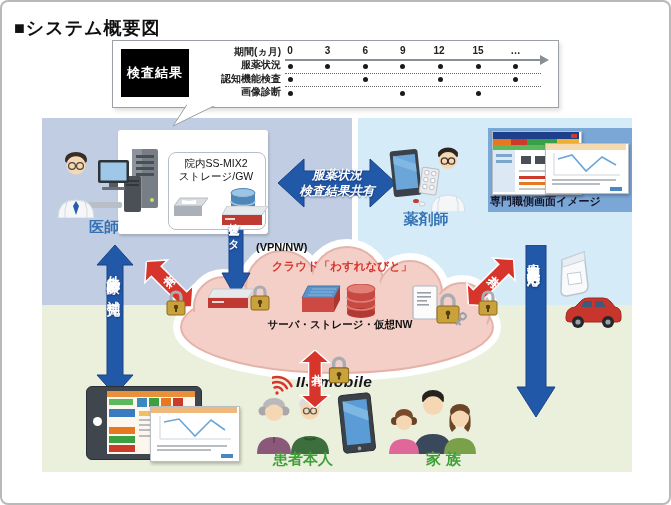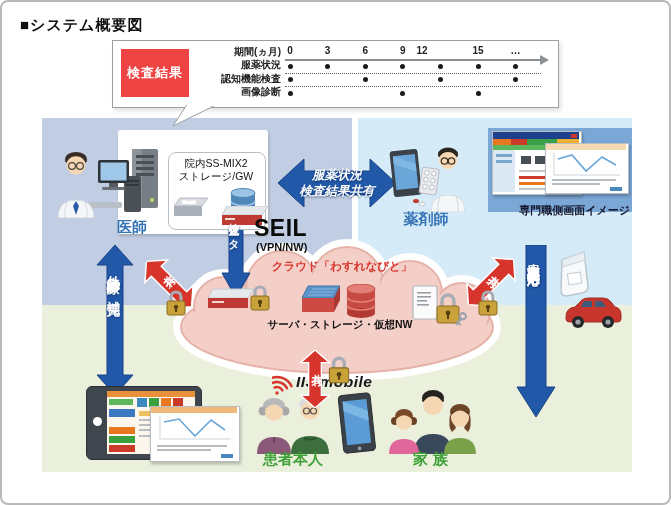--- a/index.html
+++ b/index.html
@@ -1,25 +1,25 @@
 <!DOCTYPE html>
 <html><head>
 <meta charset="utf-8">
 <style>
   html,body{margin:0;padding:0;background:#fff;}
   .frame{position:relative;width:671px;height:505px;background:#fff;border:2px solid #b9b9b9;
          border-radius:8px;box-sizing:border-box;overflow:hidden;
          font-family:"Liberation Sans","DejaVu Sans",sans-serif;}
   .abs{position:absolute;}
-  .page-title{left:18px;top:14px;font-size:15px;font-weight:bold;color:#101010;letter-spacing:1px;}
+  .page-title{left:12px;top:14px;font-size:18px;font-weight:bold;color:#101010;letter-spacing:1px;}
 
   
   .callout{left:110px;top:38px;width:445px;height:66px;background:#fff;border:1px solid #9aa0a6;
            box-shadow:2px 3px 4px rgba(0,0,0,.12);}
-  .callout-label{left:8px;top:8px;width:68px;height:48px;background:#ef4444;color:#fff;
+  .callout-label{left:8px;top:8px;width:68px;height:48px;background:#000000;color:#fff;
                  font-size:13px;font-weight:bold;display:flex;align-items:center;justify-content:center;letter-spacing:1px;}
   .tl{left:0;top:0;width:445px;height:66px;}
   .tl-label{position:absolute;left:0;width:168px;text-align:right;font-size:10px;color:#222;line-height:11px;font-weight:bold;}
   .tl-col{position:absolute;width:30px;text-align:center;font-size:10px;font-weight:bold;color:#222;}
   .tl-dot{position:absolute;width:5px;height:5px;border-radius:50%;background:#1a1a1a;}
   .tl-dotline{position:absolute;left:172px;width:256px;height:0;border-top:1px dotted #666;}
   .tl-axis{position:absolute;left:172px;top:18px;width:256px;height:0;border-top:2px solid #8a8f94;}
   .tl-axis-head{position:absolute;left:427px;top:14px;width:0;height:0;border-left:9px solid #8a8f94;
                 border-top:5px solid transparent;border-bottom:5px solid transparent;}
   .callout-tail{left:170px;top:102px;width:46px;height:23px;z-index:5;}
@@ -30,21 +30,21 @@
   .panel-green{left:40px;top:303px;width:590px;height:167px;background:#eaf0dc;}
   .panel-screens{left:486px;top:126px;width:144px;height:84px;background:#7ba7d6;z-index:2;}
 
   
   .emr-box{left:116px;top:128px;width:150px;height:104px;background:#fff;border-radius:3px;
            box-shadow:1px 2px 3px rgba(0,0,0,.18);z-index:3;}
   .emr-title{left:116px;top:132px;width:150px;text-align:center;font-size:11.5px;color:#111;z-index:4;font-weight:bold;}
   .inner-box{left:166px;top:150px;width:96px;height:76px;background:#fff;border:1.5px solid #b8bec6;border-radius:8px;z-index:4;}
   .inner-box-text{left:166px;top:155px;width:96px;text-align:center;font-size:10.5px;line-height:12.5px;color:#111;z-index:5;}
   .lbl-doctor,.lbl-pharmacist{font-size:15px;font-weight:bold;color:#3573b4;text-align:center;z-index:5;}
-  .lbl-doctor{left:98px;top:216px;width:64px;}
+  .lbl-doctor{left:70px;top:216px;width:64px;}
   .lbl-pharmacist{left:392px;top:208px;width:64px;}
 
   
   .seil{left:252px;top:213px;font-size:23px;font-weight:800;color:#0a0a0a;z-index:5;letter-spacing:.5px;}
   .seil-sub{left:254px;top:239px;font-size:11px;font-weight:bold;color:#111;z-index:5;}
   .vtext{writing-mode:vertical-rl;text-orientation:upright;}
   .arrow-text{color:#fff;font-weight:bold;text-shadow:0 1px 2px rgba(10,40,90,.65);z-index:6;}
   .share-arrow-text{left:276px;top:165px;width:118px;text-align:center;font-size:12.5px;line-height:16px;font-style:italic;}
   .exam-data-text{left:224px;top:212px;font-size:11px;letter-spacing:1px;}
   .left-flow-text{left:102px;top:262px;font-size:13.5px;letter-spacing:2px;}
@@ -59,26 +59,26 @@
 
   
   .cloud-title{left:260px;top:257px;width:160px;text-align:center;font-size:11.5px;font-weight:bold;color:#d7352c;z-index:4;}
   .infra-label{left:255px;top:316px;width:166px;text-align:center;font-size:10.5px;color:#101010;z-index:4;font-weight:bold;}
   .gio-logo{left:280px;top:330px;width:120px;text-align:center;font-size:17px;font-weight:800;color:#d0342b;
             letter-spacing:4px;z-index:4;}
   .ssl-text{left:390px;top:318px;width:110px;text-align:center;font-size:10.5px;line-height:13px;color:#101010;z-index:4;font-weight:bold;}
 
   
   .win{position:absolute;background:#fff;border:1px solid #b8bec6;box-shadow:1px 2px 3px rgba(0,0,0,.25);}
-  .caption-pro{left:488px;top:201px;width:140px;text-align:right;font-size:11px;font-weight:bold;color:#14142a;z-index:5;}
+  .caption-pro{left:488px;top:192px;width:140px;text-align:left;font-size:11px;font-weight:bold;color:#14142a;z-index:5;}
   .caption-patient{left:59px;top:450px;width:162px;text-align:center;font-size:11px;font-weight:bold;color:#1a1a1a;z-index:5;}
 
   
   .mobile-logo{left:294px;top:371px;font-size:15.5px;font-weight:800;font-style:italic;color:#17171b;z-index:4;letter-spacing:.5px;}
-  .lbl-green{font-size:15px;font-weight:bold;color:#3fa037;text-align:center;z-index:5;}
+  .lbl-green{font-size:15px;font-weight:bold;color:#3fa037;text-align:right;z-index:5;}
   .lbl-patient{left:251px;top:448px;width:80px;}
   .lbl-family{left:398px;top:448px;width:66px;letter-spacing:5px;}
 
   .chip{position:absolute;}
 </style>
 </head>
 <body>
 
 <div class="frame">
 
@@ -118,21 +118,21 @@
   <div class="abs callout">
     <div class="abs callout-label">検査結果</div>
     <div class="abs tl">
       <div class="tl-axis"></div>
       <div class="tl-axis-head"></div>
     <div class="tl-label" style="top: 5px;">期間(ヵ月)</div>
         <div class="tl-col" style="left: 162px; top: 4px;">0</div>
         <div class="tl-col" style="left: 199.6px; top: 4px;">3</div>
         <div class="tl-col" style="left: 237.2px; top: 4px;">6</div>
         <div class="tl-col" style="left: 274.8px; top: 4px;">9</div>
-        <div class="tl-col" style="left: 294px; top: 4px;">12</div>
+        <div class="tl-col" style="left: 311px; top: 4px;">12</div>
         <div class="tl-col" style="left: 350px; top: 4px;">15</div>
         <div class="tl-col" style="left: 387.6px; top: 4px;">…</div>
         <div class="tl-label" style="top: 18.4px;">服薬状況</div>
         <div class="tl-dot" style="left: 174.5px; top: 22.5px;"></div>
         <div class="tl-dot" style="left: 212.1px; top: 22.5px;"></div>
         <div class="tl-dot" style="left: 249.7px; top: 22.5px;"></div>
         <div class="tl-dot" style="left: 287.3px; top: 22.5px;"></div>
         <div class="tl-dot" style="left: 324.9px; top: 22.5px;"></div>
         <div class="tl-dot" style="left: 362.5px; top: 22.5px;"></div>
         <div class="tl-dot" style="left: 400.1px; top: 22.5px;"></div>
@@ -202,21 +202,20 @@
     <path d="M24,53 l3,5 -3,9 -3,-9 z" fill="#2a5ca8"></path>
     <path d="M15,54 q-3,8 -2,16 M33,54 q3,8 2,16" stroke="#d5dbe0" stroke-width="1" fill="none"></path>
   </svg>
   <div class="abs lbl-doctor">医師</div>
 
   <svg class="abs z5" style="left:220px;top:204px" width="46" height="22" viewBox="0 0 46 22">
     <polygon points="5,0 46,0 40,9 0,9" fill="#e6e9ec" stroke="#c4cad0" stroke-width="1"></polygon>
     <rect x="0" y="9" width="40" height="10" fill="#c03a34"></rect>
     <rect x="3" y="12" width="10" height="2" fill="#ffffff" opacity=".8"></rect>
   </svg>
-  <div class="abs seil">SEIL</div>
   <div class="abs seil-sub">(VPN/NW)</div>
 
   <svg class="abs z3" style="left:219px;top:203px" width="30" height="95" viewBox="0 0 30 95">
     <polygon points="8,0 22,0 22,68 29,68 15,93 1,68 8,68" fill="#2258a8" stroke="#1a4388" stroke-width="1"></polygon>
   </svg>
   <div class="abs vtext arrow-text exam-data-text">検査データ</div>
 
   <svg class="abs z3" style="left:276px;top:150px" width="118" height="62" viewBox="0 0 118 62">
     <polygon points="0,31 26,7 26,19 92,19 92,7 118,31 92,55 92,43 26,43 26,55" fill="#2258a8" stroke="#1a4388" stroke-width="1"></polygon>
   </svg>

